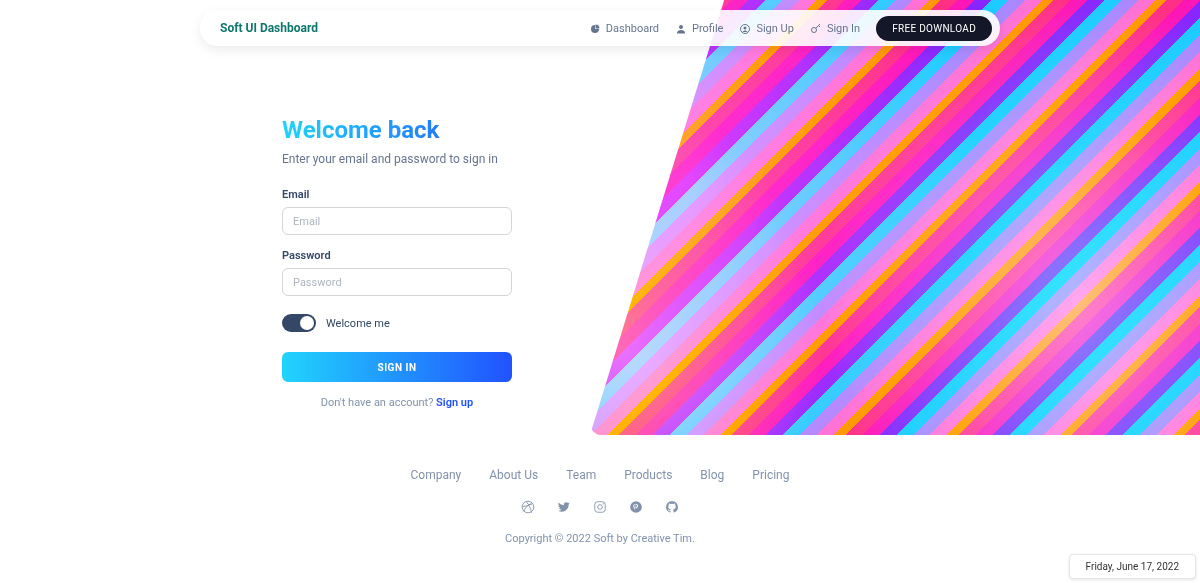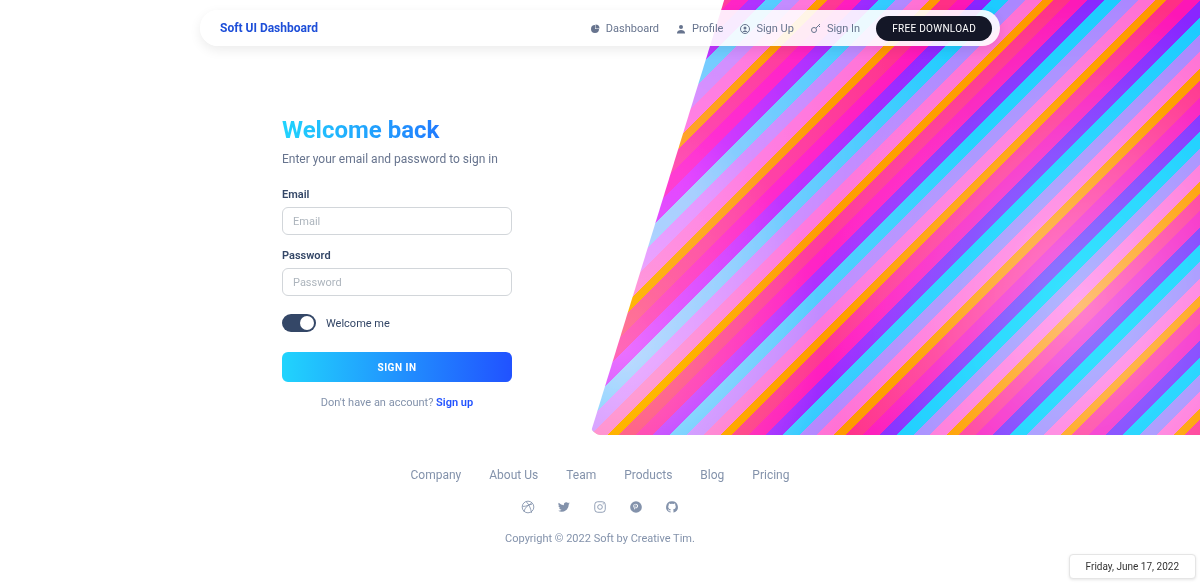--- a/index.html
+++ b/index.html
@@ -32,21 +32,21 @@
 
 .nav {
   position: absolute;
   top: 10px; left: 200px; width: 800px; height: 36px;
   background: rgba(255,255,255,.9);
   border-radius: 22px;
   box-shadow: 0 4px 12px rgba(0,0,0,.08);
   display: flex; align-items: center;
   padding: 0 8px 0 20px;
 }
-.brand { font-size: 12px; font-weight: 700; color: #1d4ed8; }
+.brand { font-size: 12px; font-weight: 700; color: #0f766e; }
 .nav-spacer { flex: 1; }
 .nav-item {
   display: inline-flex; align-items: flex-end; gap: 5px;
   font-size: 11px; color: #67748e; margin-right: 16px;
   cursor: pointer;
 }
 .nav-item svg { width: 12px; height: 12px; fill: #67748e; }
 .cta {
   background: #141727; color: #fff; border: 0;
   border-radius: 16px; padding: 7px 16px;

